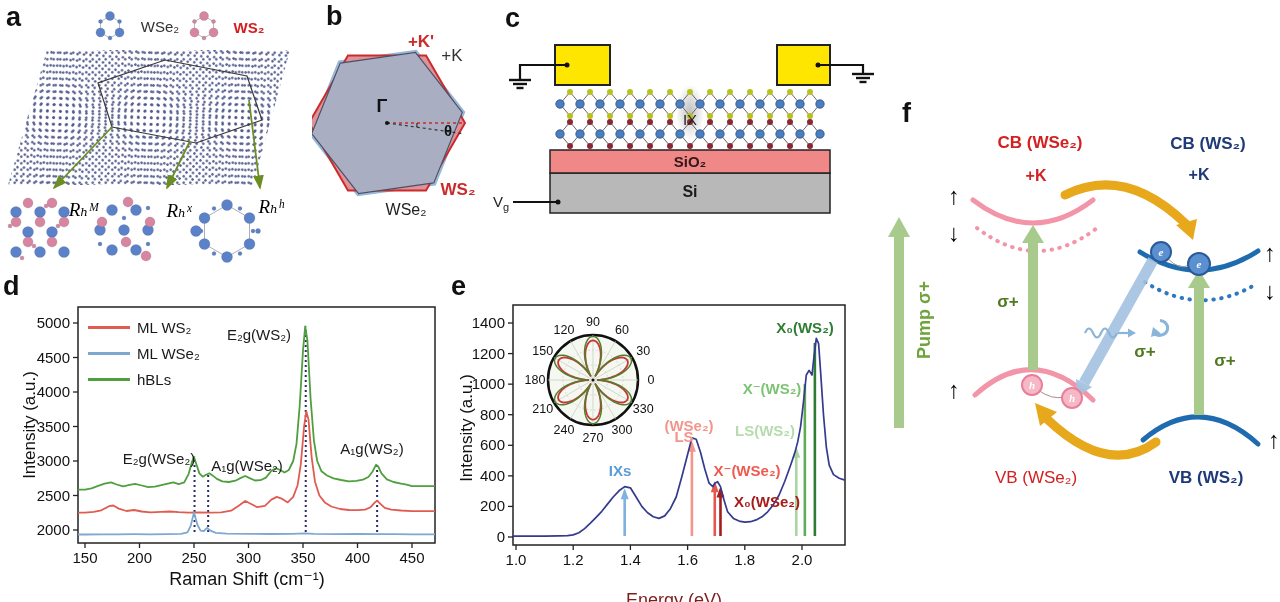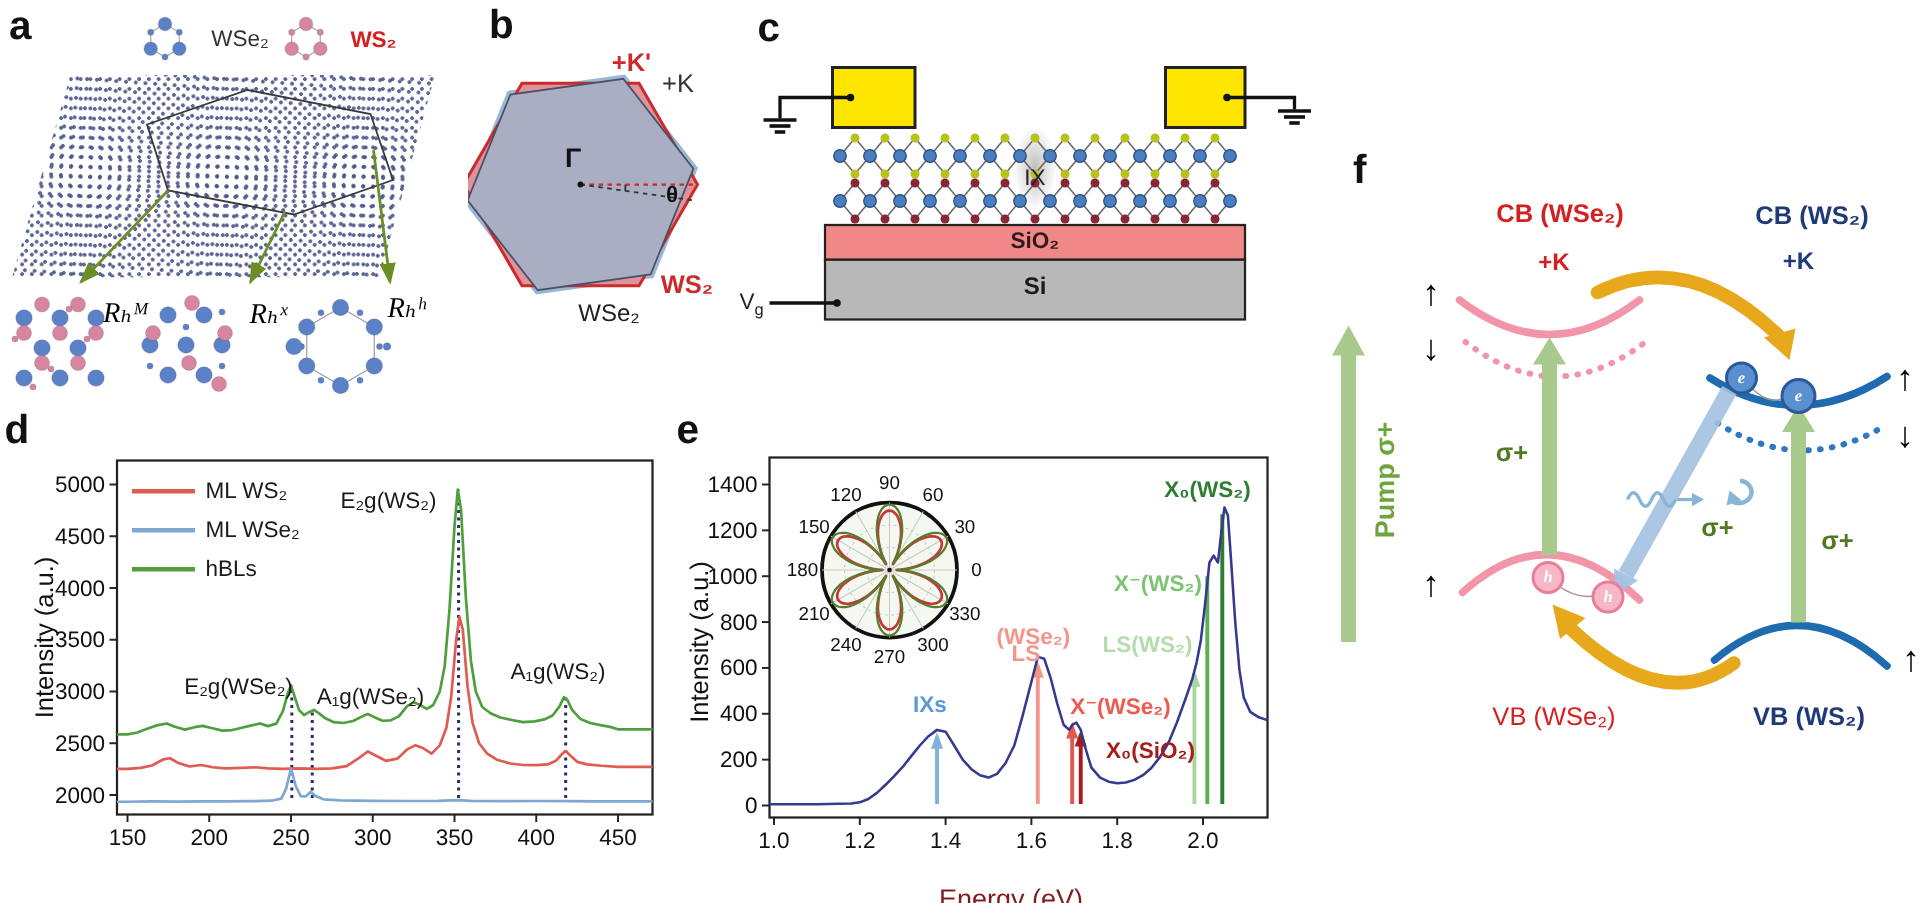--- a/index.html
+++ b/index.html
@@ -405,20 +405,21 @@
         <text x="70" y="57.99999999999997" fill="#111" font-size="15" font-family="Liberation Sans, DejaVu Sans, sans-serif" text-anchor="end">5000</text>
         <line x1="194.54500000000002" y1="262" x2="194.54500000000002" y2="186.86" stroke="#2b2b6b" stroke-width="2" stroke-dasharray="2,3"></line>
         <line x1="208.17000000000002" y1="262" x2="208.17000000000002" y2="202.73" stroke="#2b2b6b" stroke-width="2" stroke-dasharray="2,3"></line>
         <line x1="305.725" y1="262" x2="305.725" y2="56.44999999999999" stroke="#2b2b6b" stroke-width="2" stroke-dasharray="2,3"></line>
         <line x1="377.12" y1="262" x2="377.12" y2="194.45" stroke="#2b2b6b" stroke-width="2" stroke-dasharray="2,3"></line>
         <path d="M78,242.6L85.0,242.6L93.7,241.9L101.3,240.3L109.0,236.2L113.3,235.5L118.8,238.6L126.4,241.0L134.1,240.0L141.7,241.5L150.4,242.3L161.3,241.9L170.0,241.5L178.7,242.2L188.6,242.6L199.4,242.3L210.4,242.6L221.3,242.3L231.1,240.7L238.7,235.8L245.2,231.0L250.7,233.8L257.2,237.2L264.9,235.8L271.4,229.6L276.8,226.9L282.3,228.9L287.7,232.4L293.2,226.9L297.6,215.2L300.8,194.4L304.1,156.5L306.3,141.3L308.5,149.6L311.7,187.6L315.0,211.7L319.4,225.5L324.8,232.4L331.3,236.5L340.1,239.0L348.8,240.0L357.5,240.1L365.1,239.6L370.6,237.2L374.9,232.4L377.1,230.7L380.4,233.8L384.8,237.9L391.3,239.6L401.1,240.5L412.0,241.2L435,241.2" fill="none" stroke="#e05c50" stroke-width="1.8" stroke-linejoin="round"></path>
         <path d="M78,264.5L85.0,264.5L101.3,264.3L117.7,264.4L134.1,264.2L150.4,264.3L166.8,264.1L180.9,263.8L187.5,262.4L190.7,255.9L194.0,242.4L197.3,254.5L200.5,260.7L203.8,261.0L207.1,257.9L210.4,260.7L215.8,262.9L226.7,263.6L248.5,263.9L270.3,264.0L292.1,263.9L305.2,263.4L313.9,263.9L335.7,264.1L357.5,264.0L379.3,264.1L395.7,264.2L412.0,264.3L435,264.3" fill="none" stroke="#7fa8d0" stroke-width="1.8" stroke-linejoin="round"></path>
         <path d="M78,219.6L85.0,219.6L91.5,218.3L98.1,215.8L104.6,213.6L111.2,212.3L116.6,214.5L123.2,216.4L129.7,214.8L135.1,213.9L141.7,215.5L148.2,217.1L154.8,216.7L161.3,215.2L167.8,213.6L173.3,212.3L178.7,214.1L184.2,212.4L188.6,204.1L191.8,192.4L194.0,186.9L196.2,193.8L199.4,203.4L202.7,206.7L206.0,204.8L209.3,203.3L212.5,205.4L216.9,208.9L222.3,211.4L228.9,212.0L235.4,210.7L240.9,207.9L245.2,206.0L249.6,208.1L255.0,210.5L260.5,210.2L265.9,207.6L271.4,200.7L275.8,198.2L280.1,200.0L284.5,202.6L288.8,200.0L293.2,191.0L296.5,173.8L299.7,135.8L303.0,80.6L305.2,56.4L307.4,70.2L310.6,128.9L313.9,170.3L317.2,191.0L321.5,201.3L327.0,205.5L333.5,208.3L341.2,210.0L348.8,211.4L356.4,210.9L363.0,209.6L368.4,207.0L372.8,201.2L376.0,194.8L378.2,196.5L381.5,203.4L386.9,209.3L393.5,212.0L401.1,213.6L406.6,214.6L412.0,216.2L435,216.2" fill="none" stroke="#4f9f3f" stroke-width="1.8" stroke-linejoin="round"></path>
       </svg>
     <div class="rot" style="left:30px;top:155px;font-size:17px;color:#111;">Intensity (a.u.)</div>
+    <div class="ctr" style="left:247px;top:309px;font-size:18px;color:#111;">Raman Shift (cm⁻¹)</div>
     <div class="abs" id="legend-d" style="left:88px;top:44px;">
       <div class="leg-row">
           <span class="leg-line" style="background: rgb(224, 92, 80);"></span>
           <span>ML WS₂</span>
         </div>
       <div class="leg-row">
           <span class="leg-line" style="background: rgb(127, 168, 208);"></span>
           <span>ML WSe₂</span>
         </div>
       <div class="leg-row">
@@ -503,21 +504,21 @@
           <text x="172" y="164.22947341949742" fill="#111" font-size="12.5" font-family="Liberation Sans, DejaVu Sans, sans-serif" text-anchor="middle">300</text>
           <text x="193.22947341949742" y="143.00000000000003" fill="#111" font-size="12.5" font-family="Liberation Sans, DejaVu Sans, sans-serif" text-anchor="middle">330</text>
         </g>
       </svg>
     <div class="rot" style="left:17px;top:158px;font-size:17px;color:#111;">Intensity (a.u.)</div>
     <div class="ctr" style="left:224px;top:330px;font-size:18px;color:#7f1d1d;">Energy (eV)</div>
   <div class="peaklab" style="left: 170px; top: 200px; color: rgb(91, 155, 213); font-weight: bold;">IXs</div>
       <div class="peaklab" style="left: 234px; top: 133px; color: rgb(244, 149, 140); font-weight: bold; margin-top: 33px;">LS</div>
       <div class="peaklab" style="left: 239px; top: 155px; color: rgb(244, 149, 140); font-weight: bold;">(WSe₂)</div>
       <div class="peaklab" style="left: 297px; top: 201px; color: rgb(239, 90, 80); font-weight: bold;">X⁻(WSe₂)</div>
-      <div class="peaklab" style="left: 317px; top: 231px; color: rgb(166, 28, 28); font-weight: bold;">X₀(SiO₂)</div>
+      <div class="peaklab" style="left: 317px; top: 231px; color: rgb(166, 28, 28); font-weight: bold;">X₀(WSe₂)</div>
       <div class="peaklab" style="left: 315px; top: 160px; color: rgb(180, 220, 172); font-weight: bold;">LS(WS₂)</div>
       <div class="peaklab" style="left: 322px; top: 119px; color: rgb(124, 196, 116); font-weight: bold;">X⁻(WS₂)</div>
       <div class="peaklab" style="left: 355px; top: 57px; color: rgb(47, 125, 50); font-weight: bold;">X₀(WS₂)</div>
     </div>
 
   <div class="abs" id="panel-f" style="left:880px;top:95px;width:400px;height:412px;">
     <div class="panel-letter" style="left:22px;top:5px;">f</div>
     <svg id="svg-f" class="abs" style="left:0;top:0;" width="400" height="412">
         <path d="M93,105 Q153,151 213,105" fill="none" stroke="#f295a8" stroke-width="5" stroke-linecap="round"></path>
         <path d="M97,133 Q157,179 217,133" fill="none" stroke="#f295a8" stroke-width="4" stroke-linecap="round" stroke-dasharray="0.5,7.5"></path>

